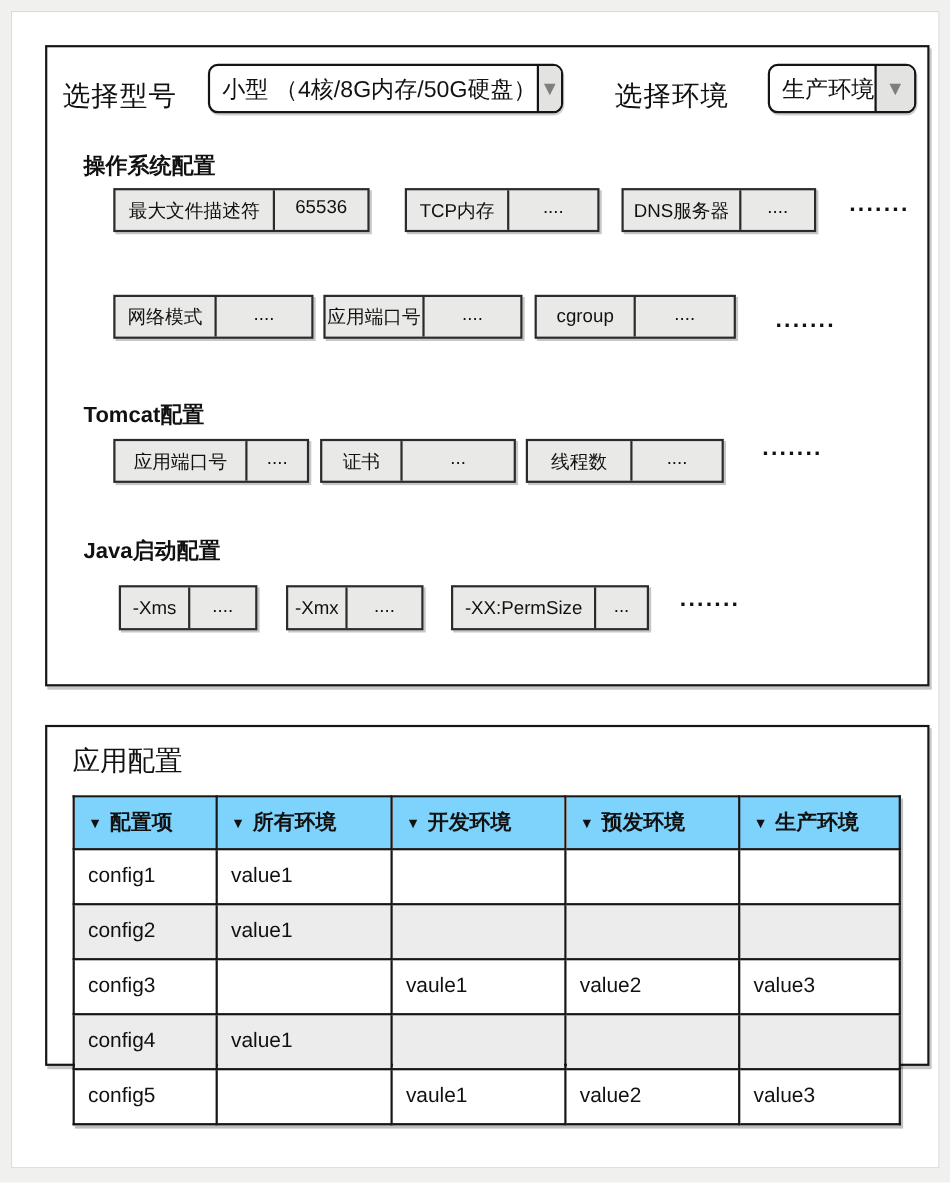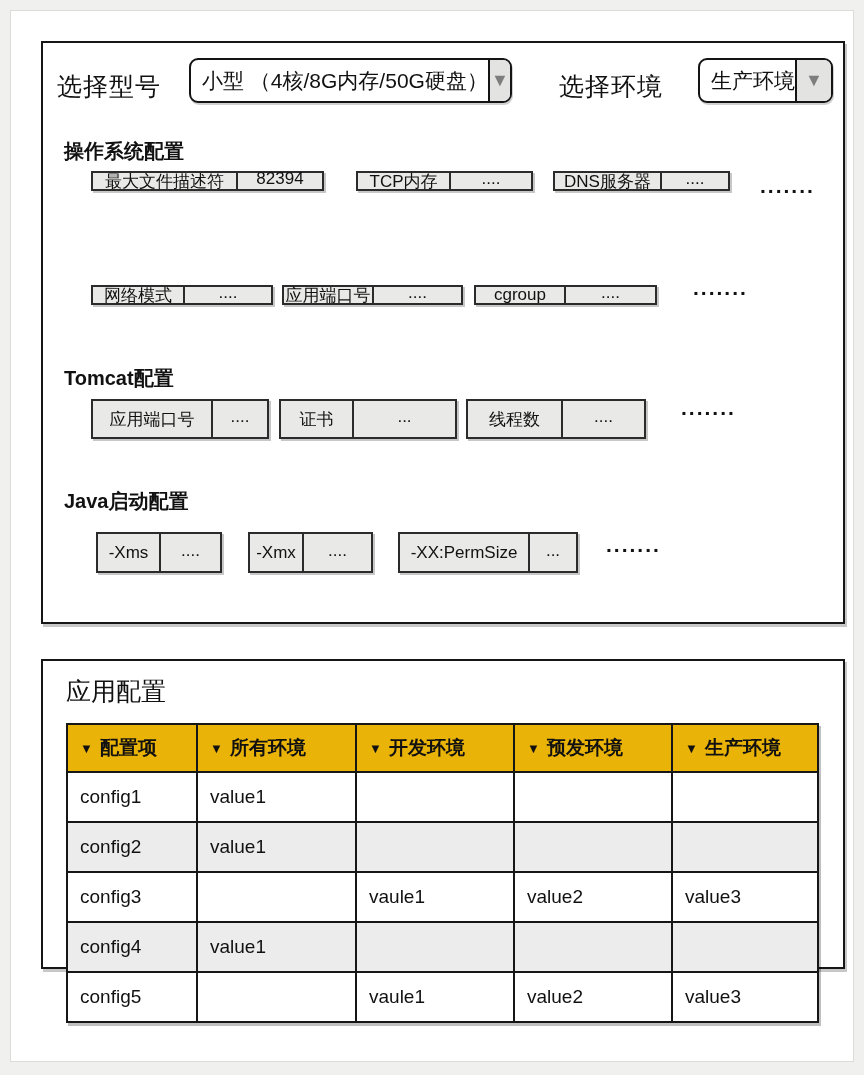--- a/index.html
+++ b/index.html
@@ -42,33 +42,33 @@
     flex:1; display:flex; align-items:center; padding-left:11px;
     font-size:21px; white-space:nowrap;
   }
   .dd-arrow {
     width:42px; background:#e3e3e2; border-left:2px solid #141414;
     display:flex; align-items:center; justify-content:center;
     color:#7e7e7e; font-size:18px;
   }
 
   
-  .sec { position:absolute; left:0; right:0; }
+  .sec { position:absolute; left:12px; right:0; }
   .sec1 { top:96px; }
   .sec2 { top:213px; }
   .sec3 { top:323px; }
   .sec4 { top:446px; }
   .sec-title { margin-left:21px; font-size:20px; font-weight:bold; line-height:24px; }
   .kv-row { display:flex; align-items:flex-start; padding-left:48px; }
   .sec1 .kv-row { margin-top:8px; }
   .sec2 .kv-row { margin-top:12px;align-items:flex-end; }
   .sec3 .kv-row { margin-top:9px; }
   .sec4 .kv-row { margin-top:19px; padding-left:53px; }
   .kv-box {
-    display:flex; height:20px; border:2px solid #2b2b2b; background:#e9e9e8;
+    display:flex; height:40px; border:2px solid #2b2b2b; background:#e9e9e8;
     box-shadow:2px 2px 0 rgba(0,0,0,0.22);
   }
   .sec3 .kv-box { height:40px; }
   .sec4 .kv-box { height:41px; }
   .kv-key, .kv-val {
     display:flex; align-items:center; justify-content:center;
     font-size:17px; white-space:nowrap; padding:0 4px;
   }
   .kv-key { border-right:2px solid #2b2b2b; }
   .kv-val { transform:translateY(-2px); }
@@ -105,21 +105,21 @@
     border-collapse:collapse; table-layout:fixed; width:751px;
     box-shadow:2px 3px 0 rgba(0,0,0,0.25);
     font-size:19px;
   }
   .cfg col.c1{width:130px}.cfg col.c2{width:159px}.cfg col.c3{width:158px}
   .cfg col.c4{width:158px}.cfg col.c5{width:146px}
   .cfg th, .cfg td {
     border:2px solid #161616; text-align:left; padding-left:12px;
     overflow:hidden; white-space:nowrap;
   }
-  .cfg th { height:48px; background:#eab308; font-weight:bold; }
+  .cfg th { height:48px; background:#7dd3fc; font-weight:bold; }
   .cfg td { height:50px; background:#ffffff; }
   .cfg tr.alt td { background:#ececec; }
   .hdr-tri { font-size:13px; margin-right:7px; vertical-align:1px; }
 </style>
 </head>
 <body>
 
 <div class="paper">
 
   <div class="panel panel-top">
@@ -139,21 +139,21 @@
             <span>▼</span>
           </span>
       </div>
     </div>
 
     <div class="sec sec1">
       <div class="sec-title">操作系统配置</div>
       <div class="kv-row">
         <div class="kv-box s1b1">
           <span class="kv-key">最大文件描述符</span>
-          <span class="kv-val">82394</span>
+          <span class="kv-val">65536</span>
         </div>
         <div class="kv-box s1b2">
           <span class="kv-key">TCP内存</span>
           <span class="kv-val">....</span>
         </div>
         <div class="kv-box s1b3">
           <span class="kv-key">DNS服务器</span>
           <span class="kv-val">....</span>
         </div>
         <span class="row-dots">.......</span>

